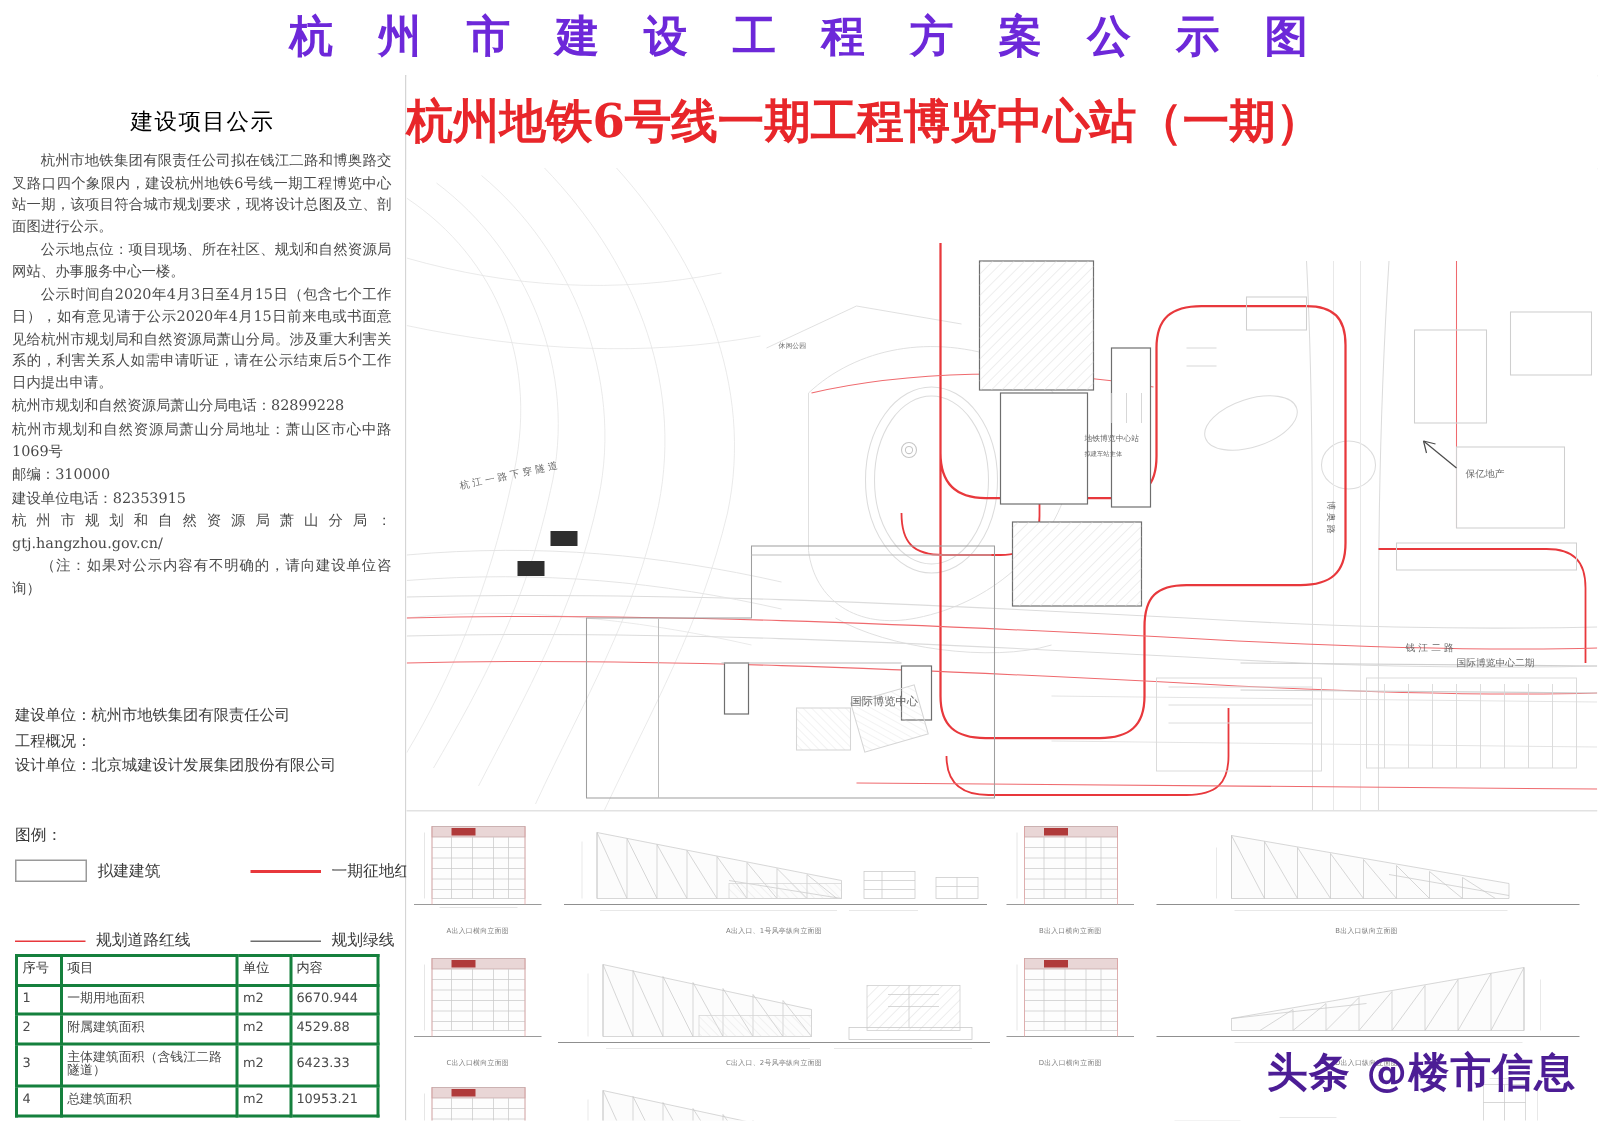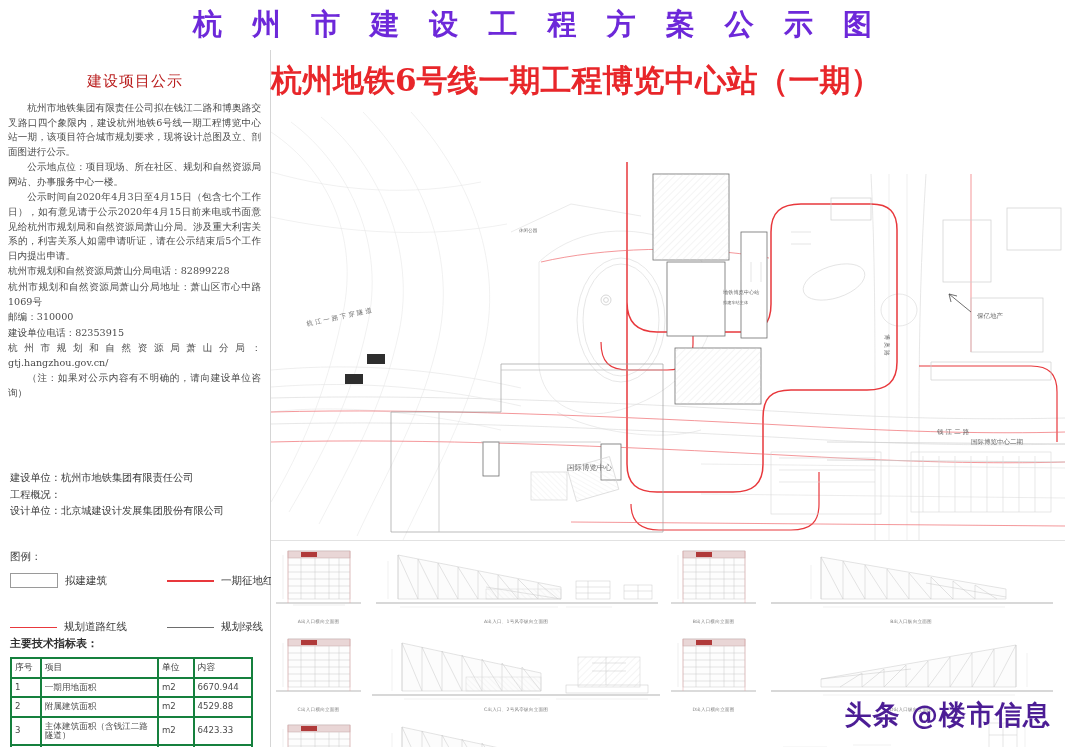--- a/index.html
+++ b/index.html
@@ -35,21 +35,21 @@
     position:absolute;left:0;top:50px;width:271px;height:697px;
     border-right:1px solid #d5d5d5;
     background:#fff;
     box-sizing:border-box;
     padding:0;
   }
   .notice-head{
     text-align:center;
     font-family:"DejaVu Serif","Liberation Serif",serif;
     font-size:15px;
-    color:#b91c1c;
+    color:#000000;
     margin:22px 0 10px 0;
     letter-spacing:1px;
   }
   .notice-body{
     padding:0 9px 0 8px;
     font-family:"DejaVu Serif","Liberation Serif",serif;
     font-size:9.6px;
     line-height:1.52;
     color:#4a4a4a;
     text-align:justify;
@@ -228,21 +228,20 @@
 
         <div class="legend-item">
           <span class="swatch-line gray"></span>
           <span class="legend-label">规划绿线</span>
         </div>
 
       </div>
     </div>
 
     <div class="indicators">
-      <div class="ind-title">主要技术指标表：</div>
       <table class="ind">
         <thead>
           <tr>
             <th class="c-no">序号</th>
             <th class="c-item">项目</th>
             <th class="c-unit">单位</th>
             <th class="c-val">内容</th>
           </tr>
         </thead>
         <tbody>

